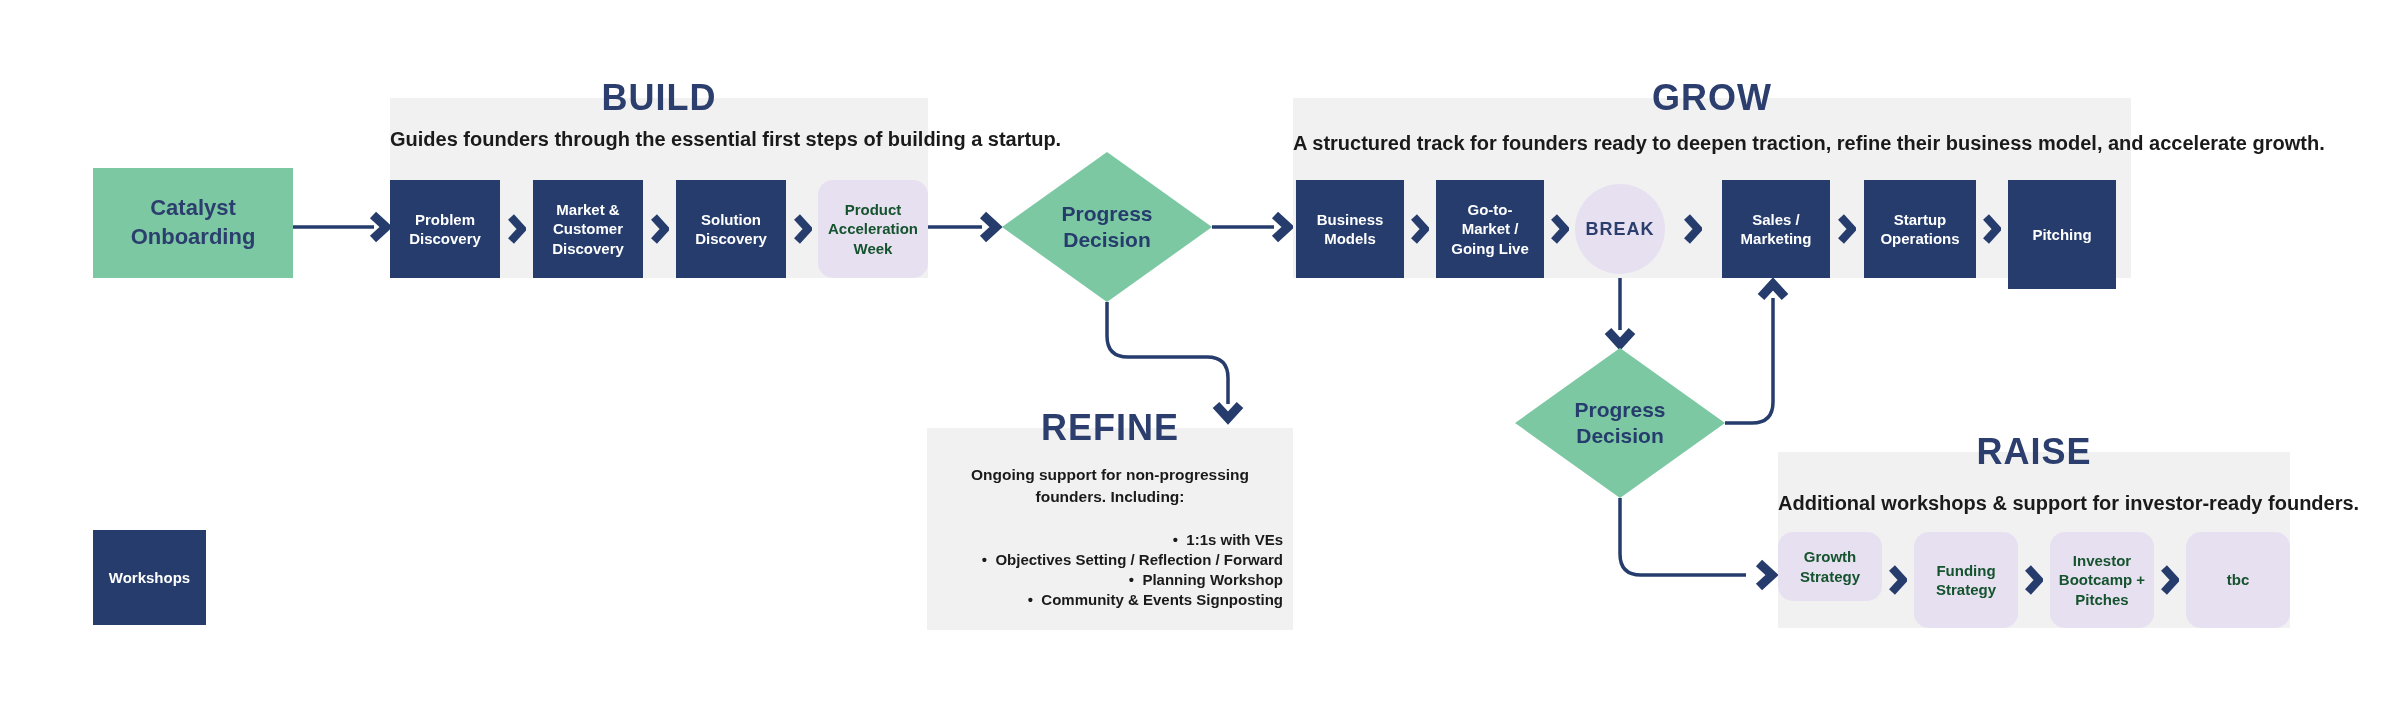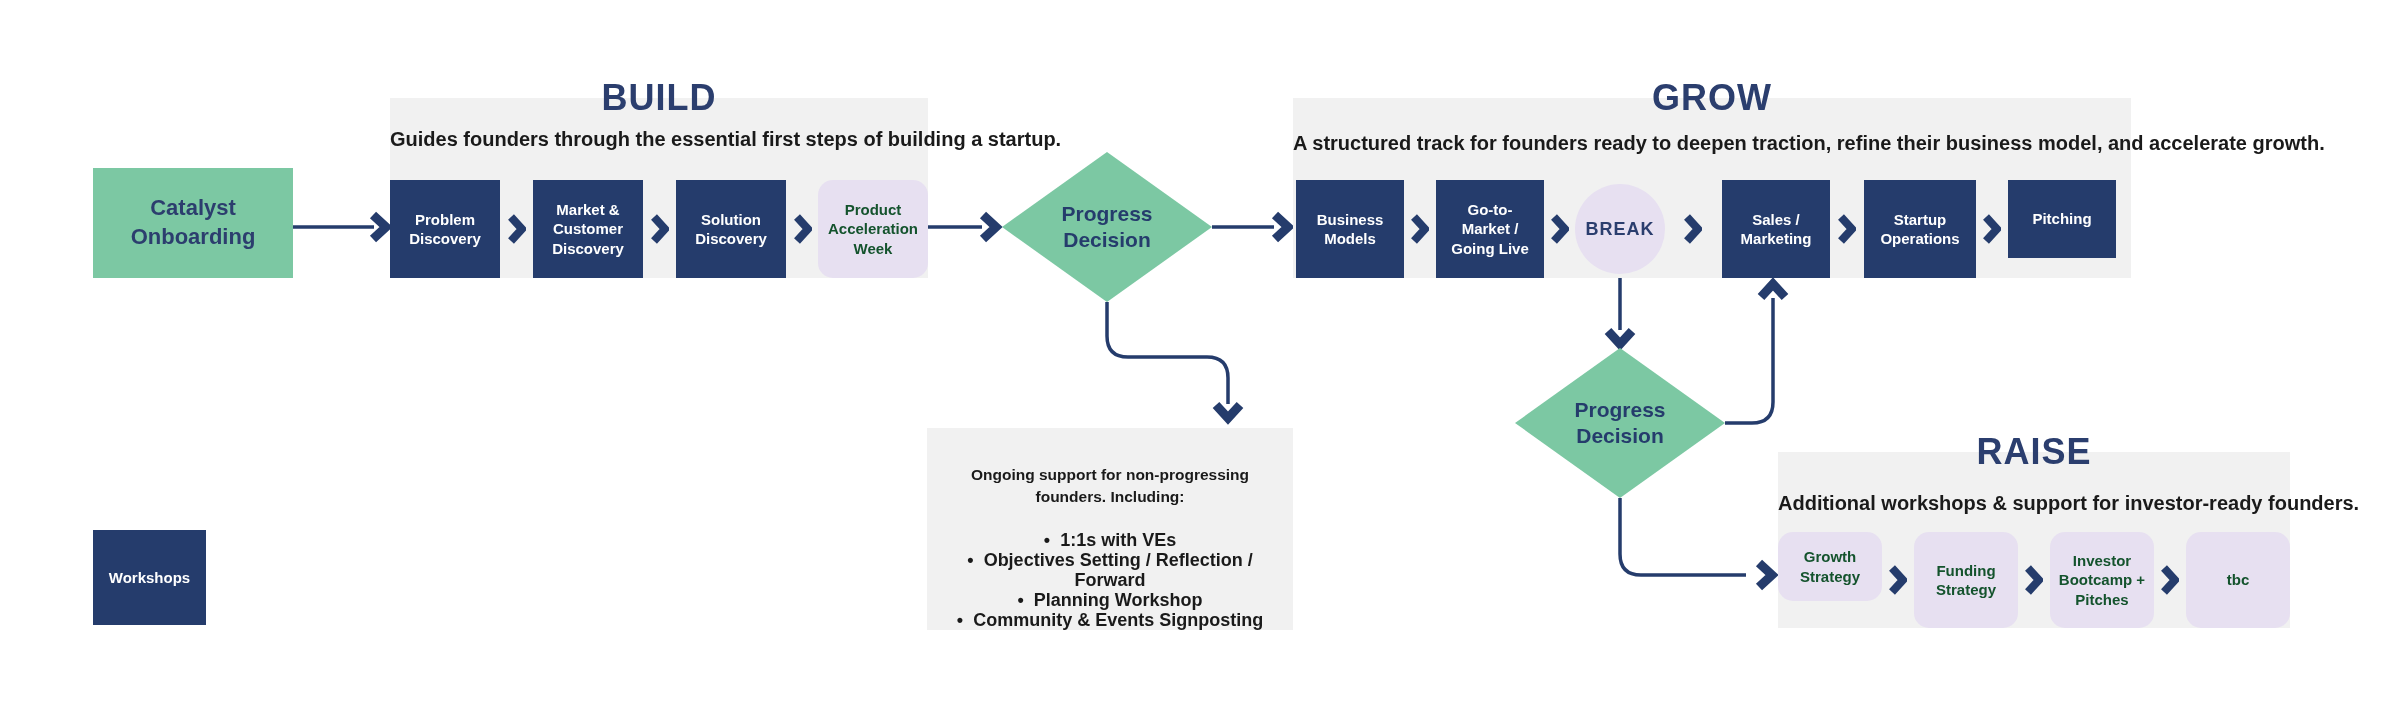--- a/index.html
+++ b/index.html
@@ -37,21 +37,21 @@
            color:#253c6c;font-size:21px;font-weight:bold;line-height:1.25;}
   .diamond span{display:block;width:140px;}
 
   .circle{position:absolute;width:90px;height:90px;border-radius:50%;background:#e7e0f1;
           color:#2b3e6e;display:flex;align-items:center;justify-content:center;
           font-size:18px;font-weight:bold;letter-spacing:1px;}
 
   .refine-intro{position:absolute;top:36px;left:18px;right:18px;text-align:center;
                 font-size:15.5px;font-weight:bold;color:#1a1a1a;line-height:1.45;}
   .refine-bullets{position:absolute;top:102px;left:10px;right:10px;margin:0;padding:0;}
-  .refine-bullets li{list-style:none;text-align:center;font-size:18px;font-weight:bold;
+  .refine-bullets li{list-style:none;text-align:right;font-size:15px;font-weight:bold;
                      color:#1a1a1a;line-height:20px;}
   .refine-bullets li::before{content:"•\00a0\00a0";}
 </style>
 </head>
 <body>
 
 <div class="canvas">
 
   <svg class="connectors" width="2400" height="727" viewBox="0 0 2400 727">
     <g fill="none" stroke="#253c6c" stroke-width="3.5">
@@ -137,31 +137,32 @@
       </div>
       <svg class="chev" style="left:544px;top:33px;" width="19" height="32" viewBox="0 0 19 32">
           <path d="M4 4 L15 16 L4 28" fill="none" stroke="#253c6c" stroke-width="8"></path>
         </svg>
       <div class="step navy" style="left:571px;width:112px;height:98px;">
         <span>Startup Operations</span>
       </div>
       <svg class="chev" style="left:689px;top:33px;" width="19" height="32" viewBox="0 0 19 32">
           <path d="M4 4 L15 16 L4 28" fill="none" stroke="#253c6c" stroke-width="8"></path>
         </svg>
-      <div class="step navy" style="left:715px;width:108px;height:78px;">
+      <div class="step navy" style="left:715px;width:108px;height:109px;">
         <span>Pitching</span>
       </div>
     </div>
   </div>
 
   <div class="diamond" style="left:1515px;top:348px;">
     <span>Progress Decision</span>
   </div>
 
   <div class="panel" style="left:927px;top:428px;width:366px;height:202px;">
+    <div class="panel-title">REFINE</div>
     <div class="refine-intro">Ongoing support for non-progressing founders. Including:</div>
     <ul class="refine-bullets">
       <li>1:1s with VEs</li>
       <li>Objectives Setting / Reflection / Forward</li>
       <li>Planning Workshop</li>
       <li>Community &amp; Events Signposting</li>
     </ul>
   </div>
 
   <div class="panel" style="left:1778px;top:452px;width:512px;height:176px;">

